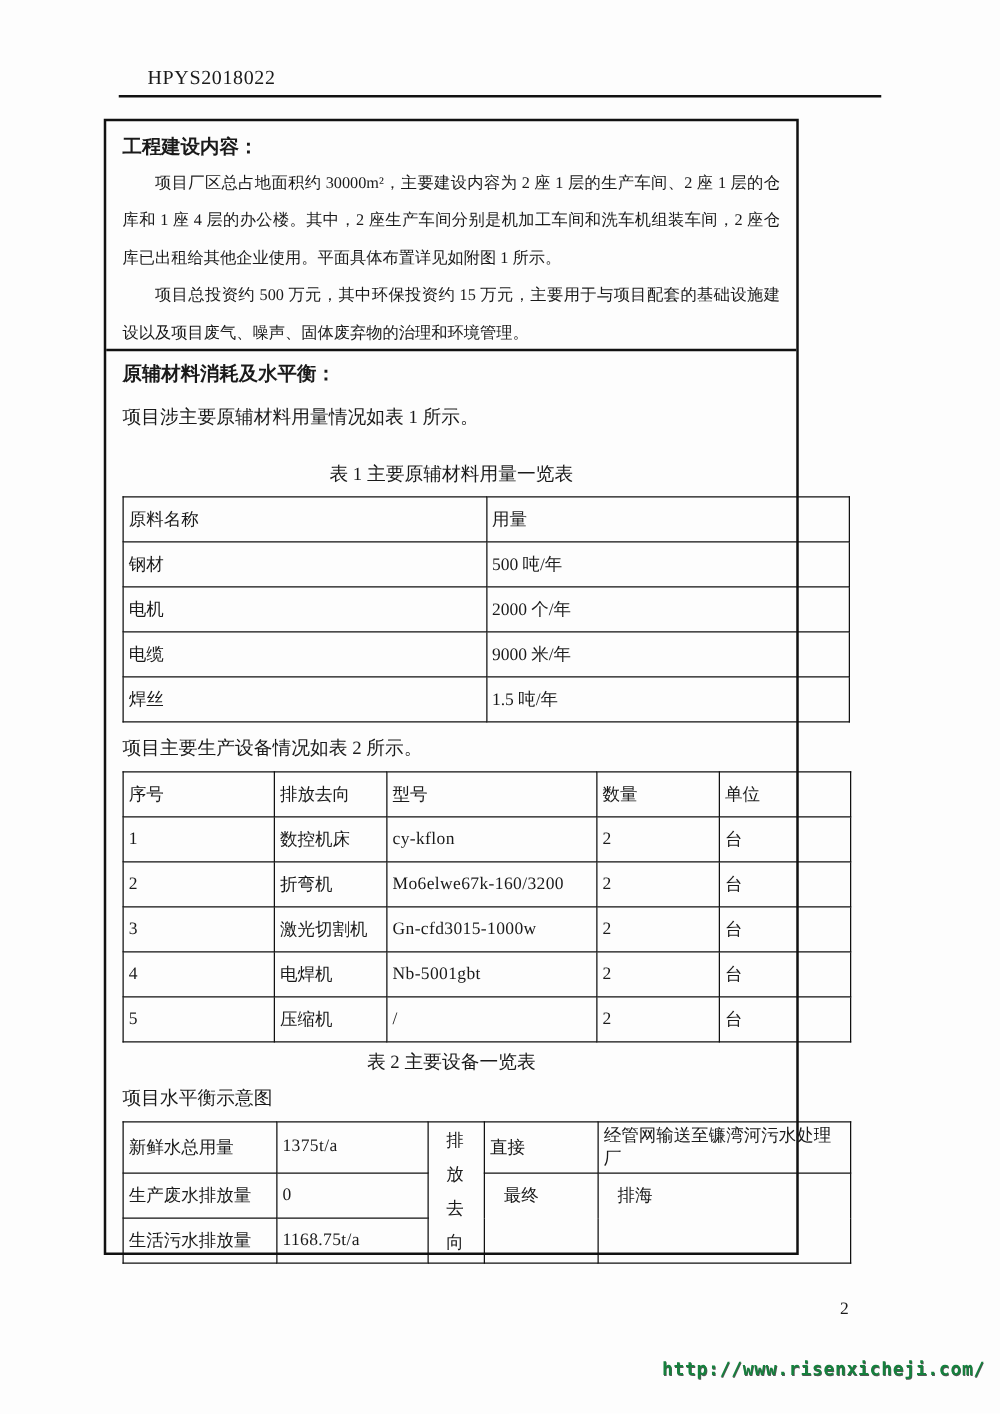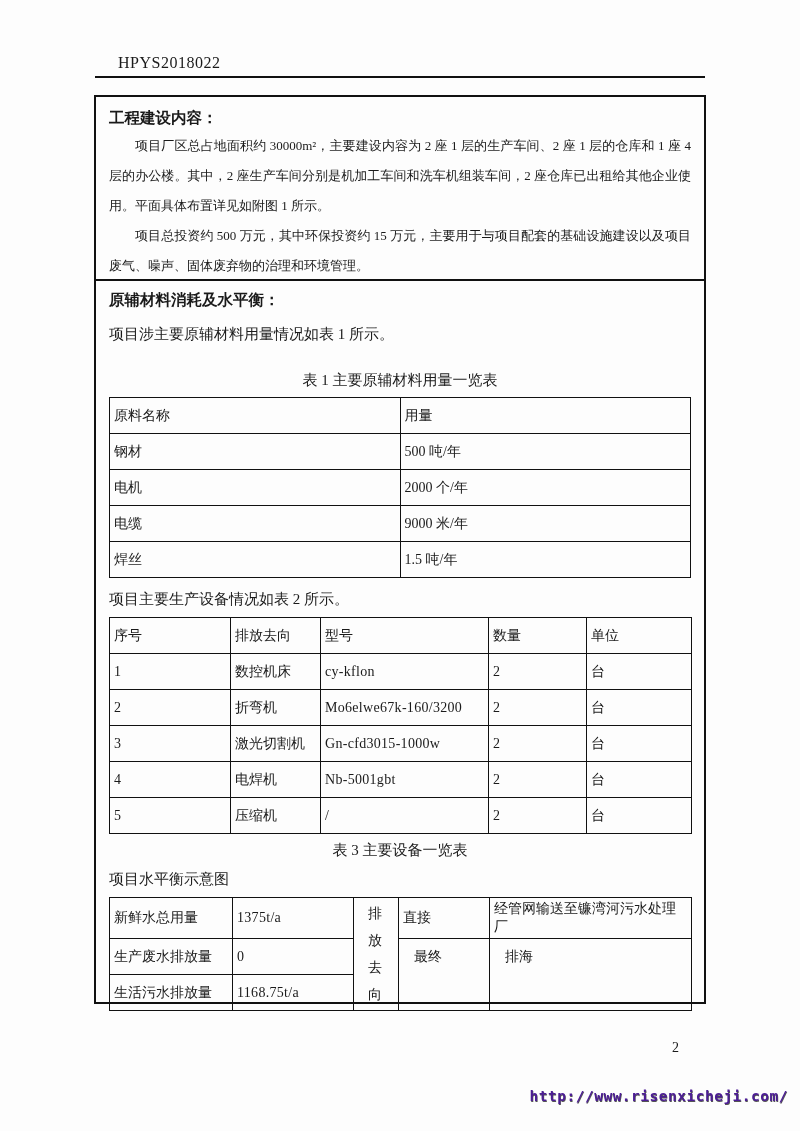--- a/index.html
+++ b/index.html
@@ -23,23 +23,23 @@
   .header-rule {
     position: absolute;
     left: 95px;
     top: 76px;
     width: 610px;
     height: 0;
     border-bottom: 2px solid #111;
   }
   .content-box {
     position: absolute;
-    left: 94px;
+    left: 83px;
     top: 95px;
-    width: 612px;
+    width: 556px;
     height: 909px;
     border: 2px solid #111;
     background: #fdfdfd;
   }
   .section-1 {
     height: 184px;
     border-bottom: 2px solid #111;
     padding: 8px 13px 0 13px;
     overflow: hidden;
   }
@@ -113,21 +113,21 @@
     font-size: 14px;
   }
   .watermark {
     position: absolute;
     right: 12px;
     top: 1088px;
     font-family: "DejaVu Sans Mono", monospace;
     font-weight: bold;
     font-size: 14.5px;
     letter-spacing: 0.5px;
-    color: #4c1d95;
+    color: #15803d;
     text-shadow: 0.5px 0.5px 0 #555;
   }
 </style>
 </head>
 <body>
 
 <div class="page">
 
   <div class="doc-number">HPYS2018022</div>
   <div class="header-rule"></div>
@@ -212,21 +212,21 @@
           <tr>
             <td>5</td>
             <td>压缩机</td>
             <td class="latin-cell">/</td>
             <td>2</td>
             <td>台</td>
           </tr>
         </tbody>
       </table>
 
-      <div class="tbl-caption" style="margin-top:4px;">表 3 主要设备一览表</div>
+      <div class="tbl-caption" style="margin-top:4px;">表 2 主要设备一览表</div>
 
       <div class="plain-line" style="margin-top:4px;">项目水平衡示意图</div>
 
       <table>
         <tbody>
           <tr>
             <td class="wt-col-0">新鲜水总用量</td>
             <td class="wt-col-1 latin-cell">1375t/a</td>
             <td class="wt-col-2" rowspan="3">
               <div class="vertical-head">排放去向</div>

